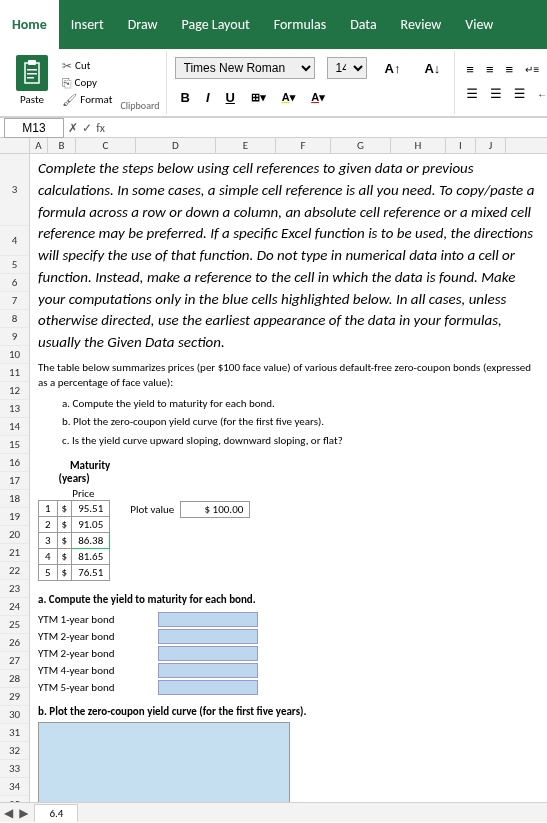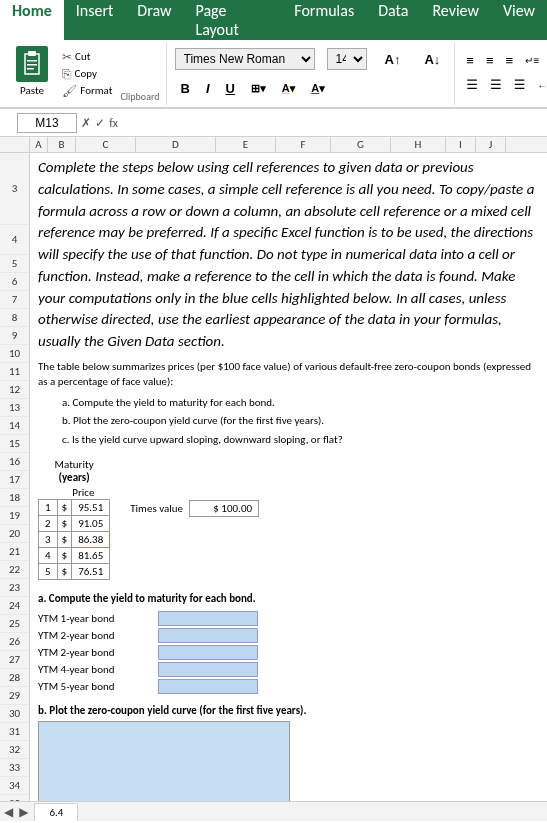--- a/index.html
+++ b/index.html
@@ -1,21 +1,21 @@
 <!DOCTYPE html>
 <html><head>
   <meta charset="utf-8">
   <style>
     * { box-sizing: border-box; margin: 0; padding: 0; }
     body { font-family: Calibri, Arial, sans-serif; font-size: 12px; background: #fff; overflow: hidden; width: 547px; height: 823px; }
 
     
     .ribbon { background: #f3f3f3; border-bottom: 1px solid #d0d0d0; }
     .ribbon-tabs { display: flex; background: #217346; }
-    .ribbon-tab { color: #fff; padding: 1px 12px; font-size: 16px; cursor: pointer; }
+    .ribbon-tab { color: #fff; padding: 16px 12px; font-size: 14px; cursor: pointer; }
     .ribbon-tab.active { background: #fff; color: #217346; font-weight: bold; }
     .ribbon-content { display: flex; align-items: stretch; padding: 2px 4px; background: #fff; border-bottom: 1px solid #d0d0d0; min-height: 68px; }
 
     .ribbon-group { display: flex; flex-direction: column; align-items: center; border-right: 1px solid #e0e0e0; padding: 2px 6px; justify-content: space-between; }
     .ribbon-group-label { font-size: 10px; color: #666; margin-top: 2px; }
 
     .paste-btn { display: flex; flex-direction: column; align-items: center; cursor: pointer; padding: 2px 6px; }
     .paste-icon { width: 32px; height: 36px; background: #217346; display: flex; align-items: center; justify-content: center; color: white; font-size: 18px; border-radius: 2px; }
     .paste-label { font-size: 11px; margin-top: 2px; }
 
@@ -31,21 +31,21 @@
     .fmt-btn { border: 1px solid transparent; background: none; padding: 2px 5px; cursor: pointer; font-size: 13px; font-weight: bold; border-radius: 2px; }
     .bold-btn { font-weight: bold; }
     .italic-btn { font-style: italic; }
     .underline-btn { text-decoration: underline; }
 
     .align-group { display: flex; flex-direction: column; padding: 2px 6px; border-right: 1px solid #e0e0e0; justify-content: center; }
     .align-row { display: flex; gap: 2px; margin-bottom: 3px; }
     .align-btn { border: 1px solid transparent; background: none; padding: 2px 4px; cursor: pointer; font-size: 13px; border-radius: 2px; }
 
     
-    .formula-bar { display: flex; align-items: center; border-bottom: 1px solid #d0d0d0; padding: 2px 17px; background: #fff; height: 28px; }
+    .formula-bar { display: flex; align-items: center; border-bottom: 1px solid #d0d0d0; padding: 2px 4px; background: #fff; height: 20px; }
     .cell-ref { border: 1px solid #aaa; padding: 2px 6px; font-size: 12px; width: 60px; margin-right: 4px; text-align: center; }
     .formula-dividers { display: flex; align-items: center; gap: 4px; margin-right: 4px; color: #555; }
     .formula-input { flex: 1; border: none; font-size: 12px; outline: none; }
     .col-header { text-align: center; font-size: 11px; color: #333; border-right: 1px solid #d0d0d0; padding: 1px 0; }
     .row-num { text-align: center; font-size: 11px; color: #333; border-bottom: 1px solid #e8e8e8; min-height: 18px; display: flex; align-items: center; justify-content: center; }
 
     .col-A { width: 18px; min-width: 18px; }
     .col-B { width: 28px; min-width: 28px; }
     .col-C { width: 60px; min-width: 60px; }
     .col-D { width: 80px; min-width: 80px; }
@@ -228,21 +228,21 @@
       <div class="task-item">a.  Compute the yield to maturity for each bond.</div>
       <div class="task-item">b.  Plot the zero-coupon yield curve (for the first five years).</div>
       <div class="task-item">c.  Is the yield curve upward sloping, downward sloping, or flat?</div>
     </div>
 
     <div style="height:8px;"></div>
 
     <div style="display:flex; align-items:flex-start; gap:20px; margin-bottom:8px;">
 
       <div>
-        <div style="text-align:center; font-size:11px; font-weight:normal;">Maturity</div>
+        <div style="text-align:right; font-size:11px; font-weight:bold;">Maturity</div>
         <div style="text-align:center; font-size:11px; font-weight:bold; margin-bottom:2px;">(years)</div>
         <table style="border-collapse:collapse; font-size:11px;">
           <thead>
             <tr>
               <th style="padding:1px 8px; border:none; font-weight:normal;"></th>
               <th colspan="2" style="text-align:center; border:none; font-weight:normal;">Price</th>
             </tr>
           </thead>
           <tbody>
             <tr>
@@ -268,21 +268,21 @@
             <tr>
               <td style="text-align:center; border:1px solid #999; padding:1px 6px;">5</td>
               <td style="border:1px solid #999; padding:1px 4px; text-align:center;">$</td>
               <td style="border:1px solid #999; padding:1px 6px; text-align:right;">76.51</td>
             </tr>
           </tbody>
         </table>
       </div>
 
       <div style="display:flex; align-items:center; gap:6px; margin-top:42px;">
-        <span style="font-size:11px;">Times value</span>
+        <span style="font-size:11px;">Plot value</span>
         <div style="border:1px solid #999; padding:1px 6px; background:#fff; font-size:11px; min-width:70px; text-align:right;">$ 100.00</div>
       </div>
     </div>
 
     <div style="height:4px;"></div>
 
     <div style="font-size:11px; font-weight:bold; margin-bottom:6px;">a.  Compute the yield to maturity for each bond.</div>
 
     <div>
       <div class="ytm-row">

